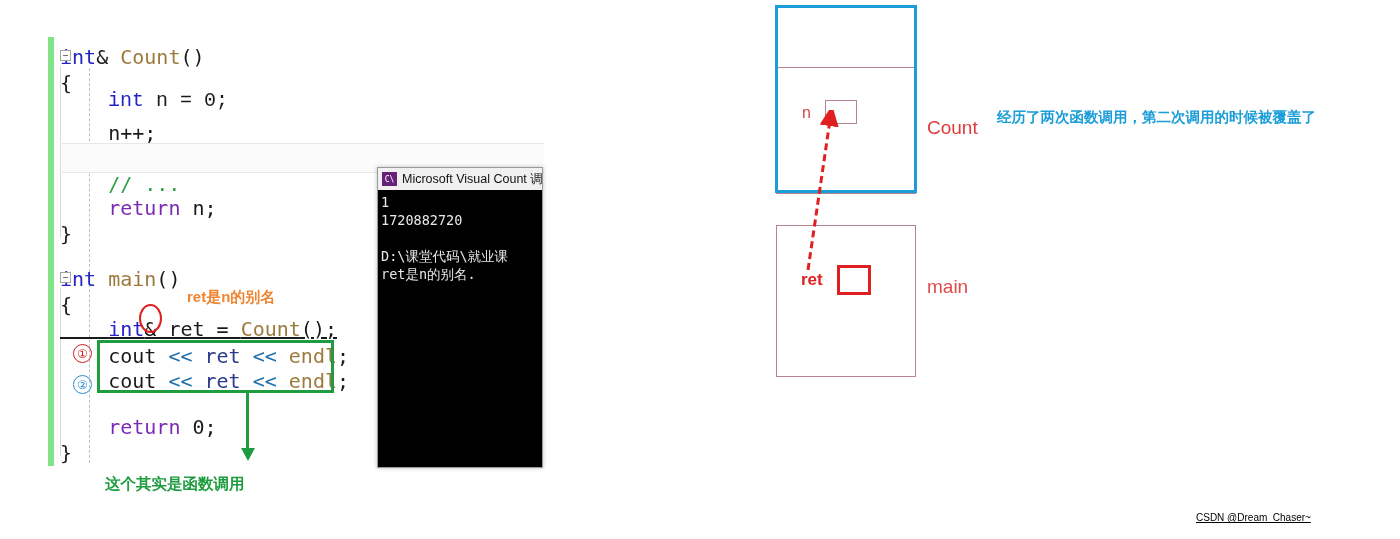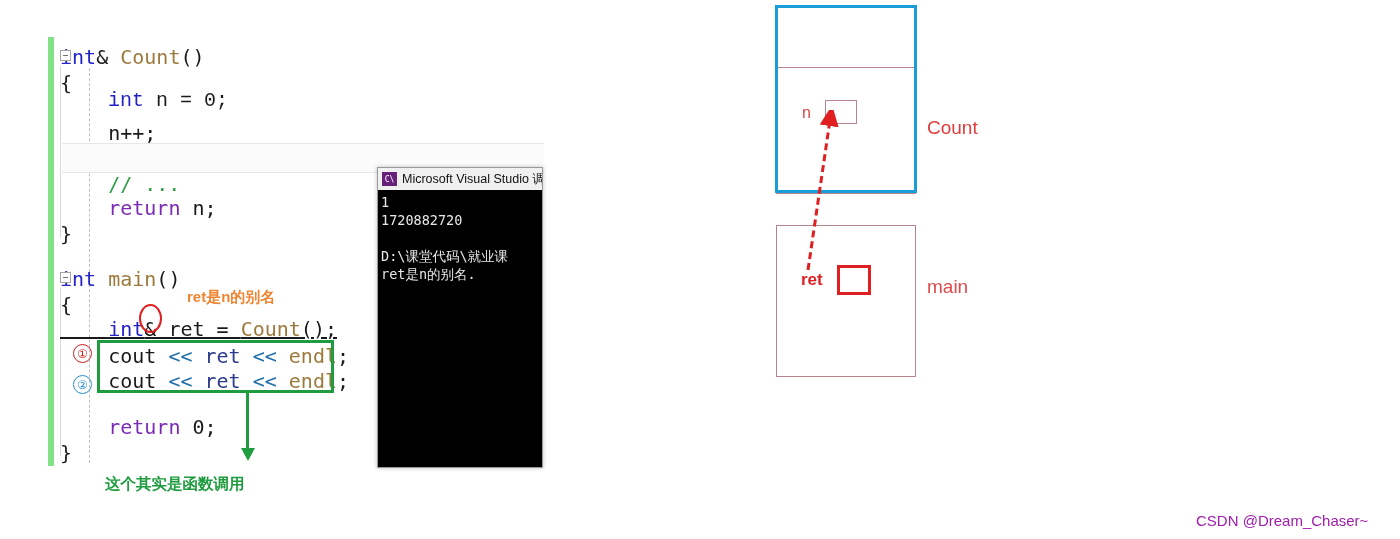--- a/index.html
+++ b/index.html
@@ -293,24 +293,25 @@
     font-size: 14.5px;
     font-weight: bold;
     color: #1b9dd9;
     white-space: nowrap;
   }
 
   
   #csdn-watermark {
     position: absolute;
     left: 1196px; top: 512px;
-    font-size: 15px;
-    color: #a21caf;
+    font-size: 10px;
+    color: #000000;
     white-space: nowrap;
     font-family: "Liberation Sans", sans-serif;
+    text-decoration: underline;
   }
 </style>
 </head>
 <body>
 
 <div id="editor-panel">
 
   <div id="editor-change-bar"></div>
   <div id="editor-brace-guide"></div>
   <div id="editor-brace-guide2"></div>
@@ -336,21 +337,21 @@
   <div id="fold-markers">
       <div class="fold-box" style="left: 60px; top: 50px;"></div>
       <div class="fold-box" style="left: 60px; top: 272px;"></div>
     </div>
 
 </div>
 
 <div id="console-window">
   <div id="console-titlebar">
     <div id="console-app-icon">C\</div>
-    <div id="console-title-text">Microsoft Visual Studio 调</div>
+    <div id="console-title-text">Microsoft Visual Count 调</div>
   </div>
   <div id="console-body">
       <div>1</div>
       <div>1720882720</div>
       <div class="console-gap"></div>
       <div>D:\课堂代码\就业课</div>
       <div>ret是n的别名.</div>
     </div>
 </div>
 
@@ -379,15 +380,16 @@
 
   <svg id="ret-to-n-arrow" viewBox="0 0 80 170" xmlns="http://www.w3.org/2000/svg">
     <defs>
       <marker id="arrowhead-red" markerWidth="7" markerHeight="7" refX="2" refY="3.2" orient="auto">
         <path d="M0,0 L7,3.2 L0,6.4 z" fill="#e02020"></path>
       </marker>
     </defs>
     <line x1="28" y1="160" x2="50" y2="10" stroke="#e02020" stroke-width="3" stroke-dasharray="7 4" marker-end="url(#arrowhead-red)"></line>
   </svg>
 
+  <div id="ann-blue-note">经历了两次函数调用，第二次调用的时候被覆盖了</div>
 </div>
 
 <div id="csdn-watermark">CSDN @Dream_Chaser~</div>
 
 </body></html>

